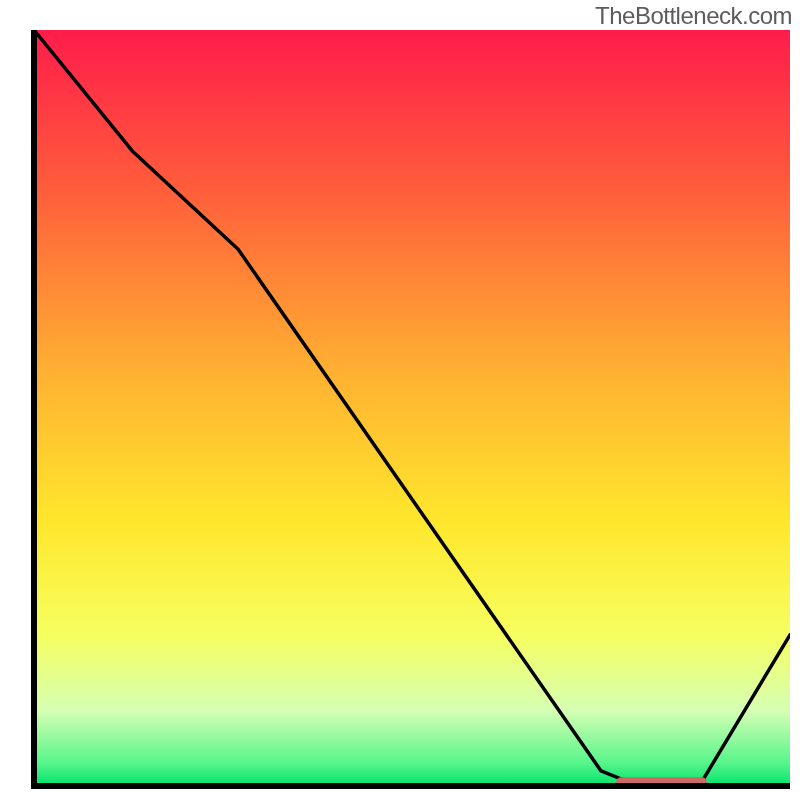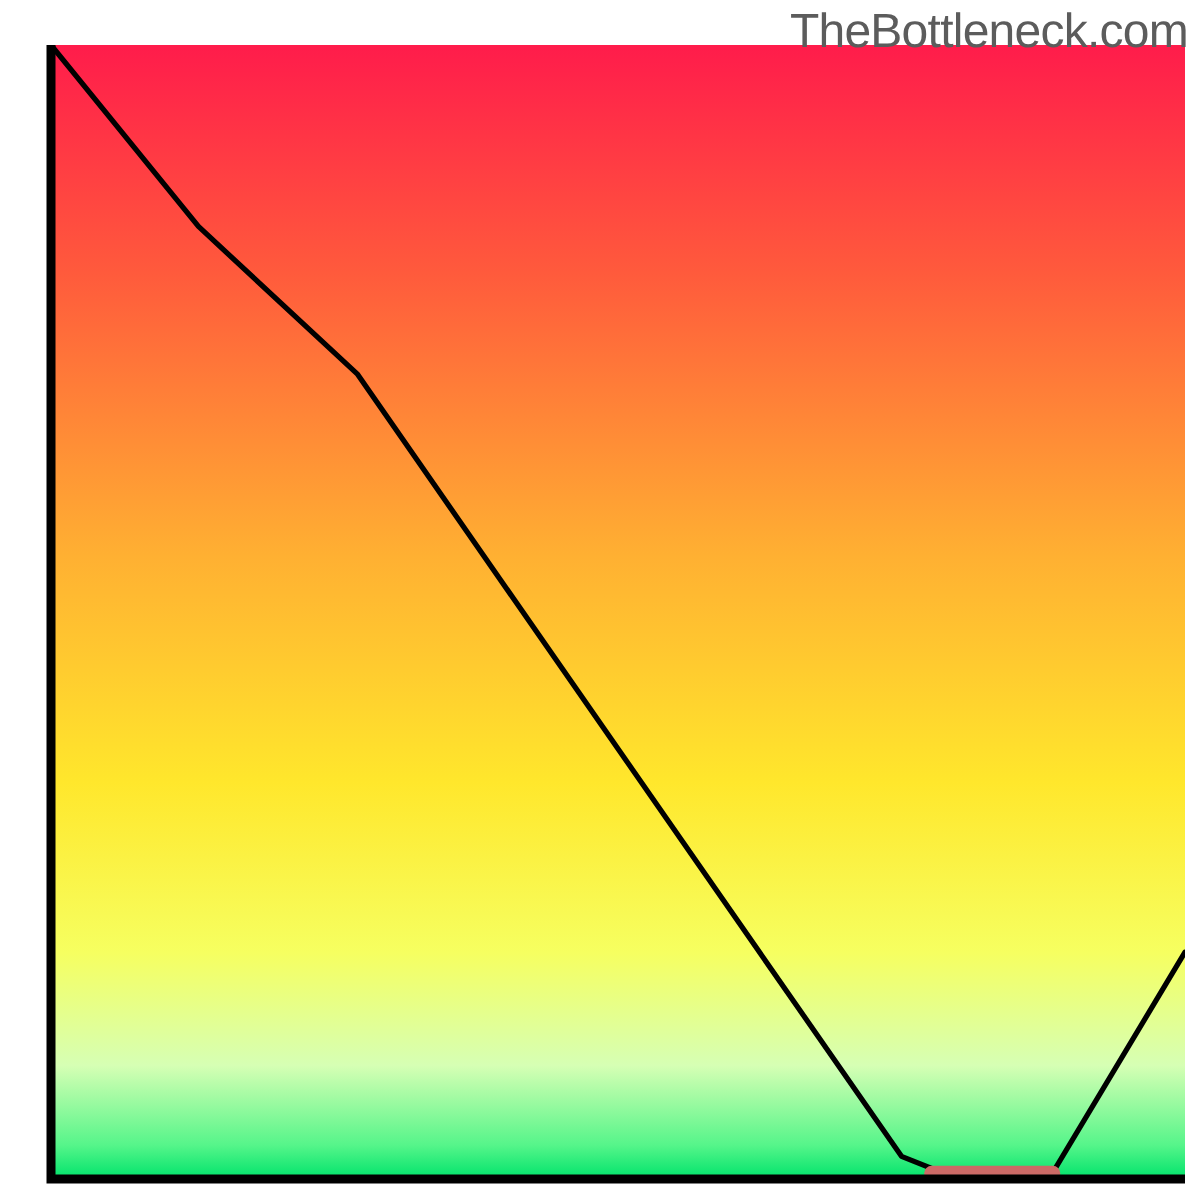--- a/index.html
+++ b/index.html
@@ -13,21 +13,21 @@
   }
   .stage {
     position: relative;
     width: 800px;
     height: 800px;
   }
   .watermark {
     position: absolute;
     top: 2px;
     right: 8px;
-    font-size: 32px;
+    font-size: 24px;
     font-weight: 500;
     color: #5c5c5c;
     letter-spacing: -0.5px;
     z-index: 10;
   }
   svg.chart {
     position: absolute;
     top: 0;
     left: 0;
   }

